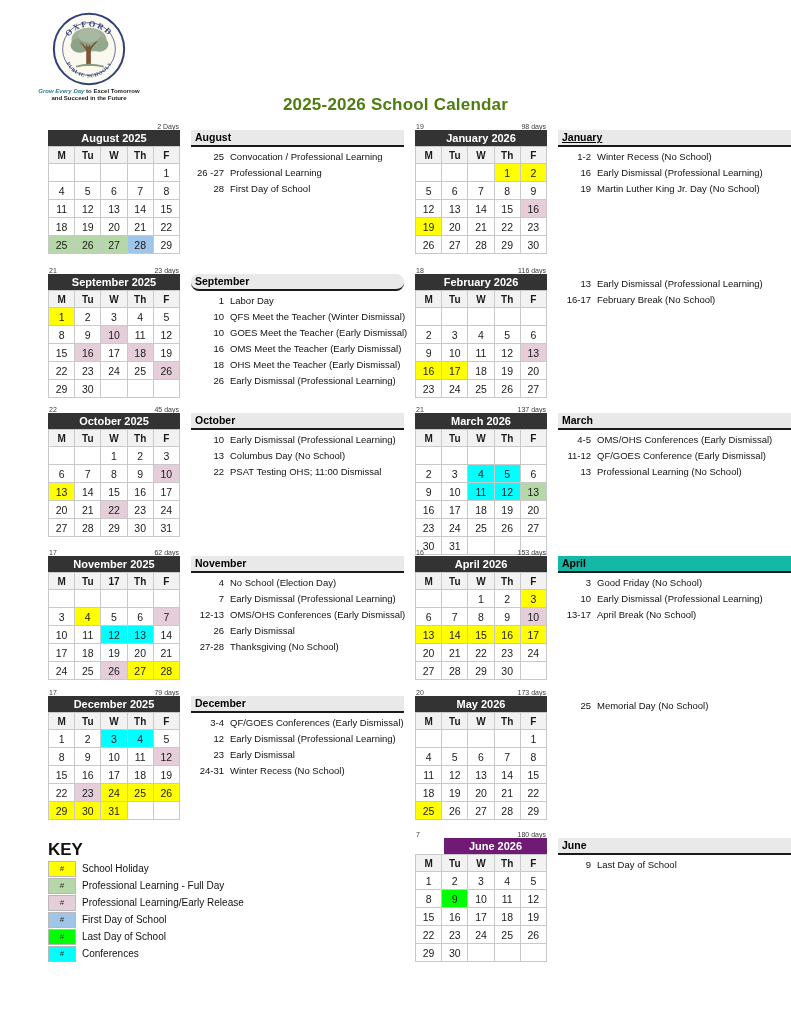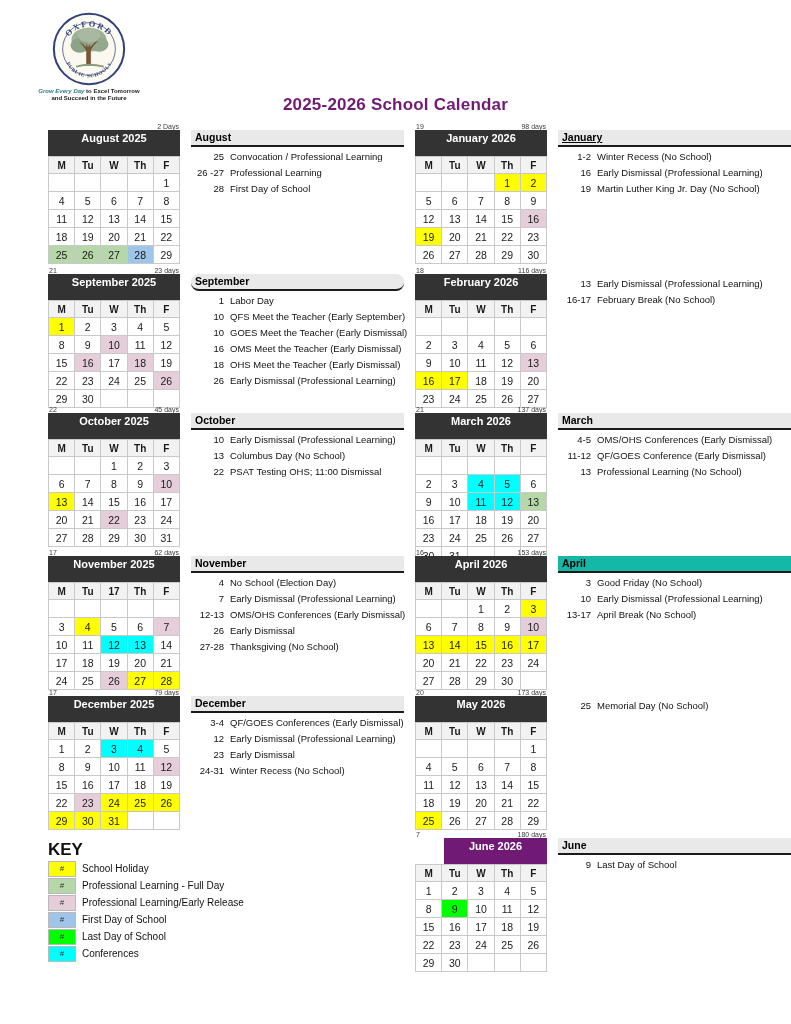--- a/index.html
+++ b/index.html
@@ -8,40 +8,40 @@
     font-family:"Liberation Sans", sans-serif; color:#111; overflow:hidden;
   }
 
   
   .logo-wrap { position:absolute; left:30px; top:12px; width:118px; text-align:center; }
   .logo-svg { display:block; margin:0 auto; }
   .tagline { margin-top:2px; font-size:6px; line-height:7px; font-weight:bold; color:#222; }
   .tagline .hl { color:#2e7d8c; font-style:italic; }
   .page-title {
     position:absolute; top:95px; left:0; right:0; text-align:center;
-    font-size:17px; font-weight:bold; color:#701a75; letter-spacing:0.2px;
+    font-size:17px; font-weight:bold; color:#4d7c0f; letter-spacing:0.2px;
   }
 
   
   .cal-grid {
     position:absolute; left:48px; top:120px;
     display:grid;
     grid-template-columns:132px 213px 132px 233px;
     grid-template-rows:144px 139px 143px 140px 142px auto;
     column-gap:11px;
     align-items:start;
   }
 
   .month-block { width:132px; }
   .month-top {
     display:flex; justify-content:space-between; align-items:flex-end;
     height:10px; font-size:7px; color:#3a3a3a; padding:0 1px;
   }
   .month-header {
-    height:26px; line-height:16px; text-align:center;
+    height:16px; line-height:16px; text-align:center;
     color:#fff; font-weight:bold; font-size:11px;
   }
   table.month-table { border-collapse:collapse; table-layout:fixed; width:132px; }
   table.month-table th {
     background:#f2f2f2; border:1px solid #c9c9c9;
     font-size:10px; font-weight:bold; height:14px; text-align:center; color:#1a1a1a;
   }
   table.month-table td {
     border:1px solid #c9c9c9; background:#fff;
     font-size:10.5px; height:15px; text-align:center; color:#1a1a1a;
@@ -259,21 +259,21 @@
         </table>
       </div>
       <div class="events-block" style="grid-area: 2 / 2;">
         <div class="events-header" style="background: rgb(233, 233, 233); border-radius: 8px;">September</div>
         <div class="event-row">
           <span class="event-date">1</span>
           <span class="event-desc">Labor Day</span>
         </div>
         <div class="event-row">
           <span class="event-date">10</span>
-          <span class="event-desc">QFS Meet the Teacher (Early September)</span>
+          <span class="event-desc">QFS Meet the Teacher (Winter Dismissal)</span>
         </div>
         <div class="event-row">
           <span class="event-date">10</span>
           <span class="event-desc">GOES Meet the Teacher (Early Dismissal)</span>
         </div>
         <div class="event-row">
           <span class="event-date">16</span>
           <span class="event-desc">OMS Meet the Teacher (Early Dismissal)</span>
         </div>
         <div class="event-row">

